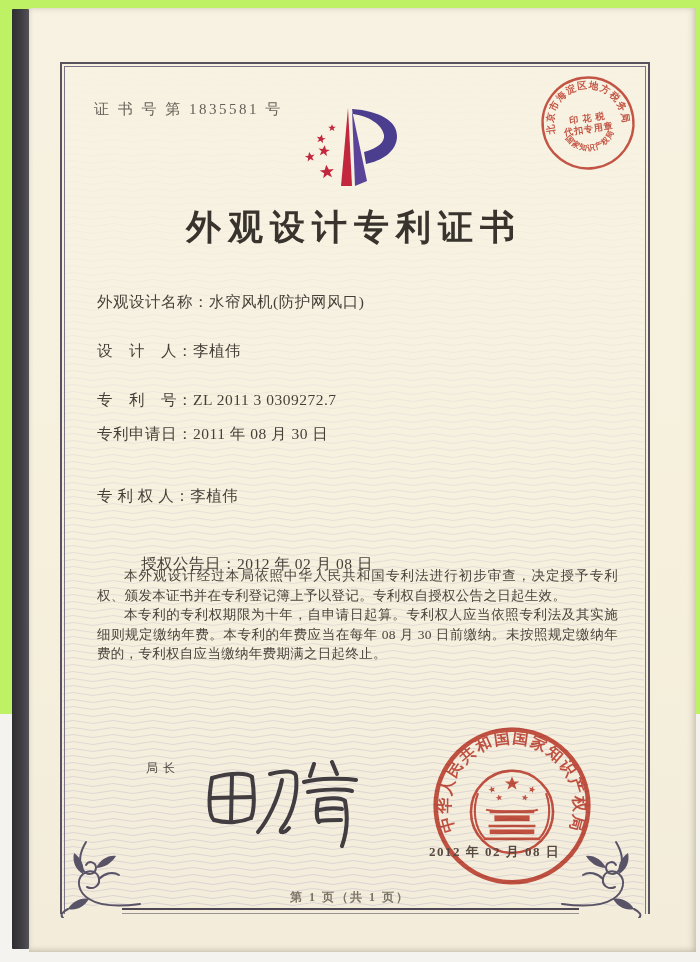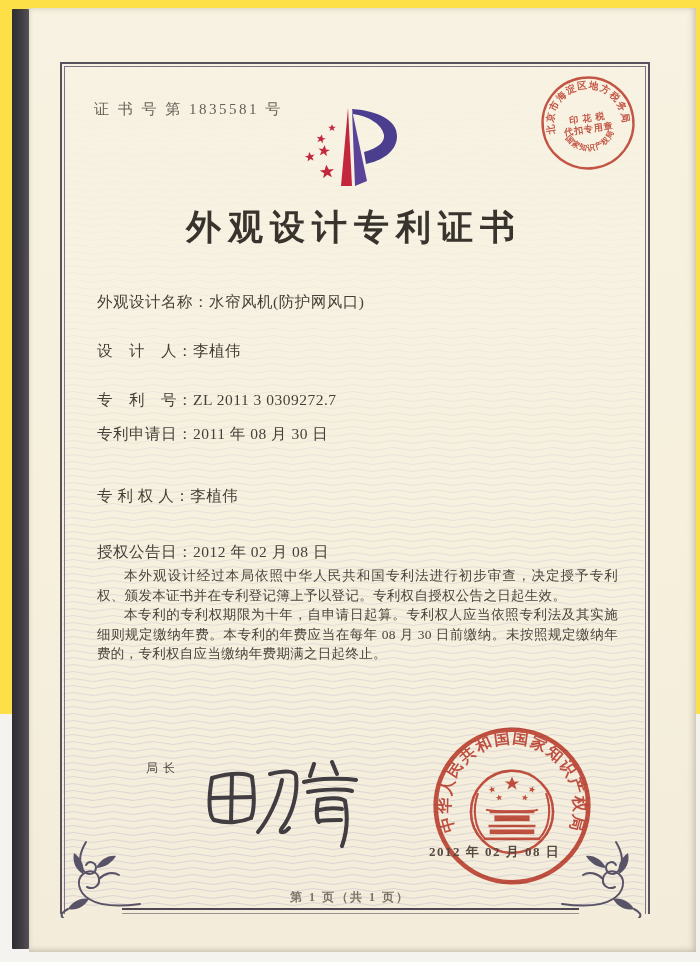--- a/index.html
+++ b/index.html
@@ -1,17 +1,17 @@
 <!DOCTYPE html>
 <html><head>
 <meta charset="utf-8">
 <style>
   html,body{margin:0;padding:0;}
   body{width:700px;height:962px;background:#f4f3f0;font-family:"Liberation Serif","DejaVu Serif",serif;overflow:hidden;}
-  .scan{position:relative;width:700px;height:714px;background:#fde047;}
+  .scan{position:relative;width:700px;height:714px;background:#bef264;}
   
   .edge-strip{position:absolute;left:12px;top:9px;width:17px;height:940px;
     background:linear-gradient(90deg,#2e2d31,#413f44 60%,#55525a);border-radius:1px;}
   
   .paper{position:absolute;left:29px;top:8px;width:667px;height:944px;
     background:linear-gradient(180deg,#f7f2e1 0%,#f6f0dd 55%,#f3ecdb 100%);
     box-shadow:inset -3px 0 6px rgba(120,110,90,.25), inset 0 -2px 5px rgba(120,110,90,.2);}
   
   .frame{position:absolute;left:60px;top:62px;width:586px;height:850px;
     border-top:2.5px solid #58525f;border-left:2.5px solid #58525f;border-right:2.5px solid #58525f;}
@@ -25,21 +25,21 @@
     border-top:2px solid #4e4855;border-bottom:1px solid rgba(78,72,85,.55);}
   .flourish{position:absolute;width:86px;height:78px;}
   .flourish.left{left:56px;top:840px;}
   .flourish.right{left:560px;top:840px;transform:scaleX(-1);}
   
   .cert-no{position:absolute;left:94px;top:100px;font-size:15px;letter-spacing:2.5px;color:#665f57;}
   .logo{position:absolute;left:296px;top:102px;width:112px;height:92px;}
   .title{position:absolute;left:4px;top:204px;width:700px;text-align:center;
     font-size:35px;font-weight:bold;letter-spacing:7px;color:#38332d;}
   .field{position:absolute;left:97px;font-size:15.5px;color:#463f37;letter-spacing:.5px;white-space:nowrap;}
-  .f0{top:292px;} .f1{top:341px;} .f2{top:390px;} .f3{top:424px;} .f4{top:486px;} .f5{top:542px;}
+  .f0{top:292px;} .f1{top:341px;} .f2{top:390px;} .f3{top:424px;} .f4{top:486px;} .f5{top:554px;margin-left:44px;}
   .paras{position:absolute;left:97px;top:566px;width:521px;font-size:13.5px;line-height:19.5px;
     color:#4b443c;letter-spacing:.3px;text-align:justify;}
   .paras p{margin:0;text-indent:2em;}
   .sig-label{position:absolute;left:146px;top:760px;font-size:12px;letter-spacing:5px;color:#4e4740;}
   .signature{position:absolute;left:198px;top:752px;width:165px;height:100px;}
   .seal{mix-blend-mode:multiply;}
   .seal-tax{position:absolute;left:538px;top:73px;width:100px;height:100px;opacity:.9;transform:rotate(-8deg);}
   .seal-office{position:absolute;left:424px;top:718px;width:176px;height:176px;opacity:.92;}
   .issue-date{position:absolute;left:429px;top:843px;font-size:13px;font-weight:bold;
     letter-spacing:1.5px;color:#57493f;}

